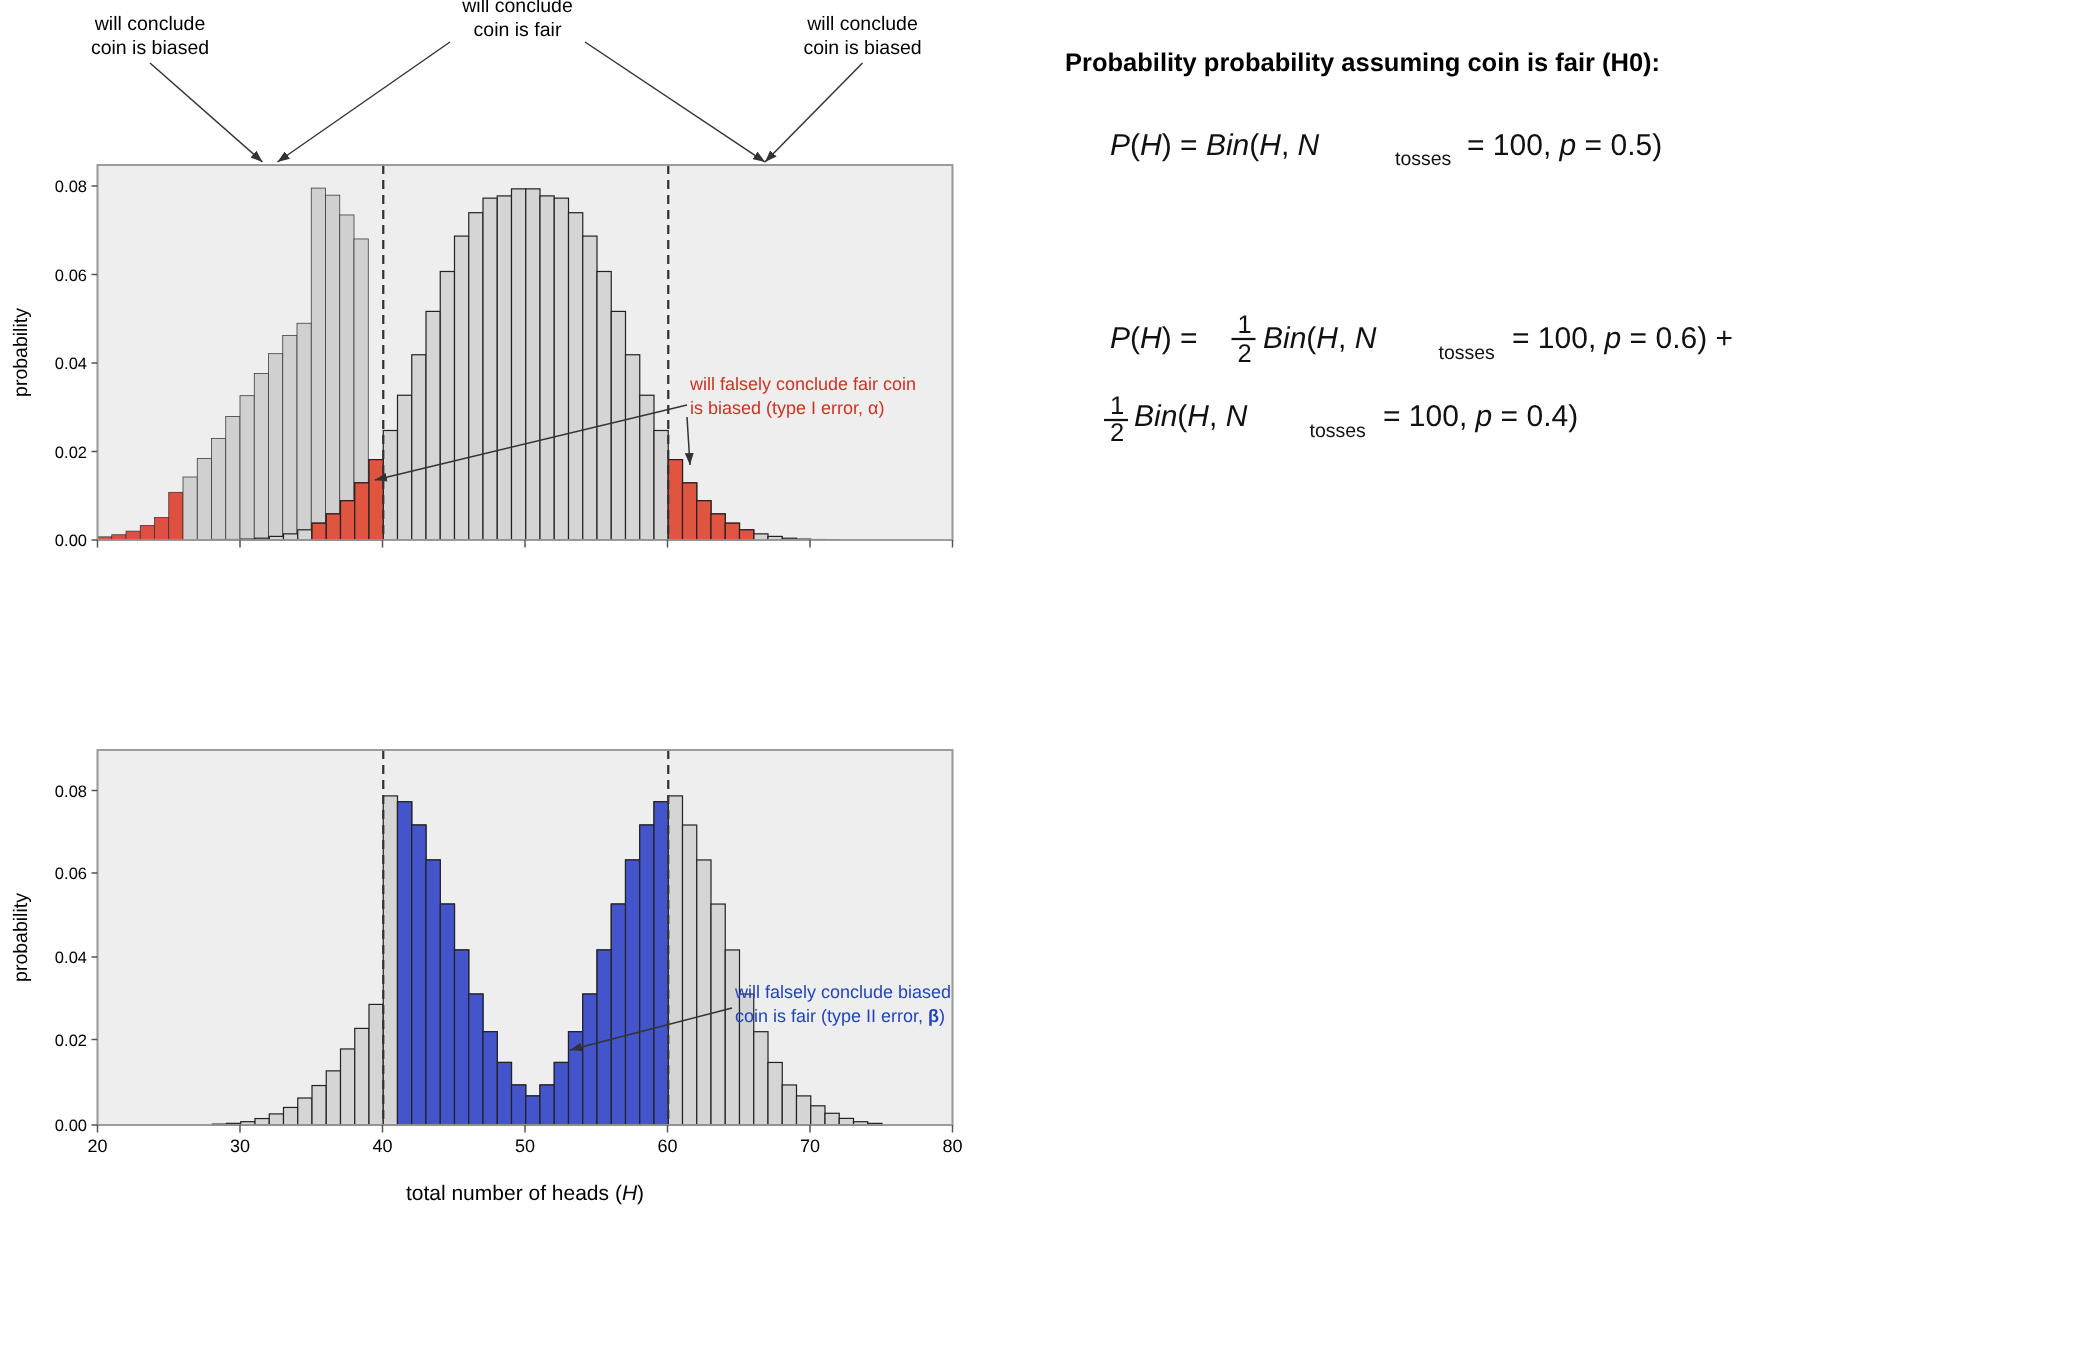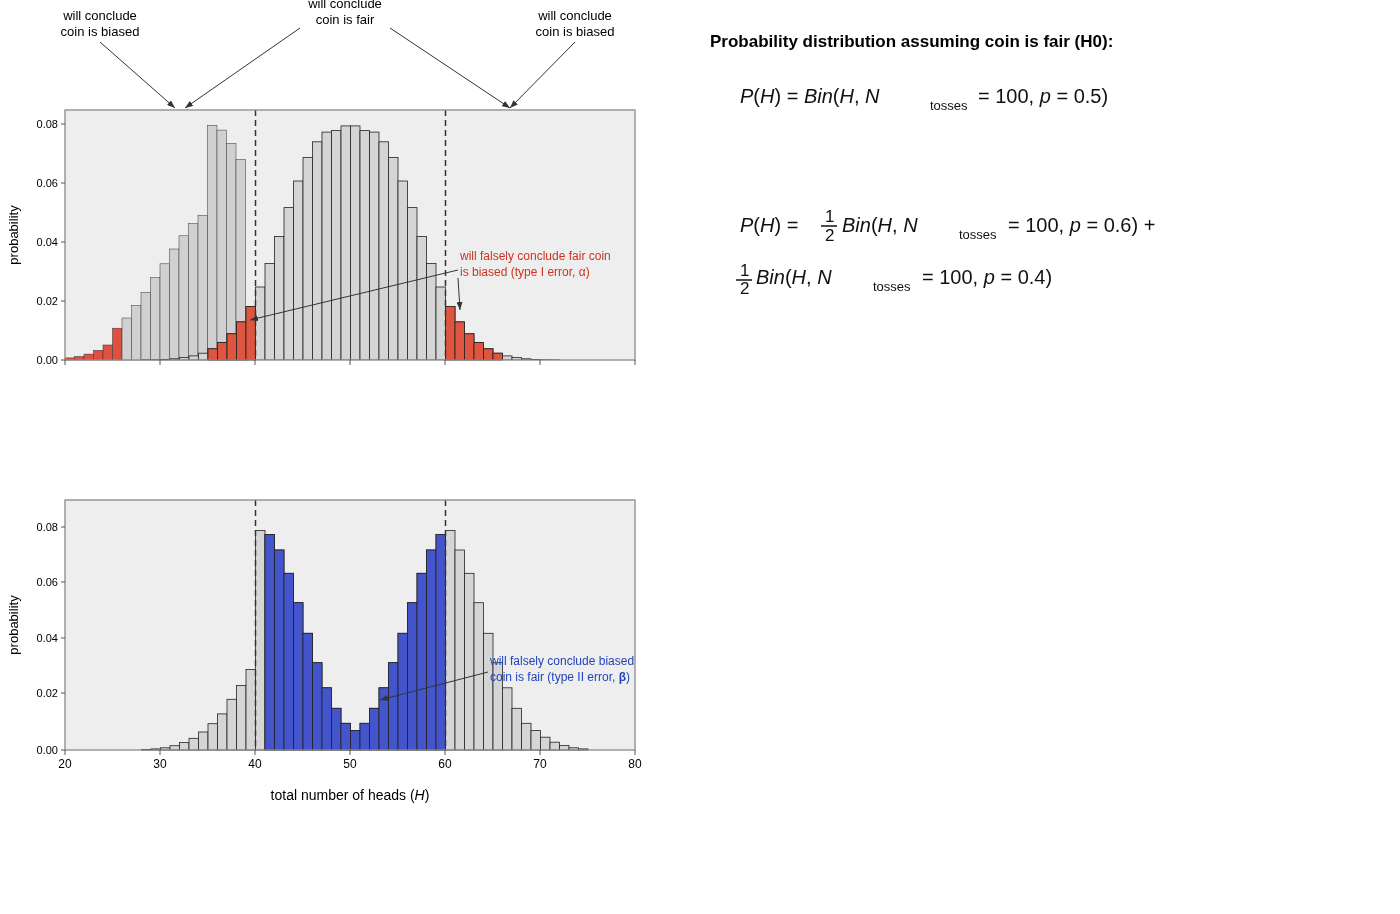--- a/index.html
+++ b/index.html
@@ -444,21 +444,21 @@
     <line x1="540" y1="360" x2="540" y2="365" stroke="#555" stroke-width="1"></line>
     <line x1="635" y1="360" x2="635" y2="365" stroke="#555" stroke-width="1"></line>
 
     <text x="350" y="800" font-family="Arial" font-size="14" text-anchor="middle">total number of heads (<tspan font-style="italic">H</tspan>)</text>
 
   </svg>
 </div>
 
 <div class="right-panel">
   <div class="right-section">
-    <p class="title">Probability distribution assuming coin is fair (H0):</p>
+    <p class="title">Probability probability assuming coin is fair (H0):</p>
     <div class="formula">
       
       <svg width="420" height="50" xmlns="http://www.w3.org/2000/svg">
         <text x="10" y="35" font-family="Georgia, serif" font-size="20" fill="#111">
           <tspan font-style="italic">P</tspan>(<tspan font-style="italic">H</tspan>) = <tspan font-style="italic">Bin</tspan>(<tspan font-style="italic">H</tspan>, <tspan font-style="italic">N</tspan>
         </text>
         <text x="200" y="42" font-family="Georgia, serif" font-size="13" fill="#111">tosses</text>
         <text x="248" y="35" font-family="Georgia, serif" font-size="20" fill="#111"> = 100, <tspan font-style="italic">p</tspan> = 0.5)</text>
       </svg>
     </div>

